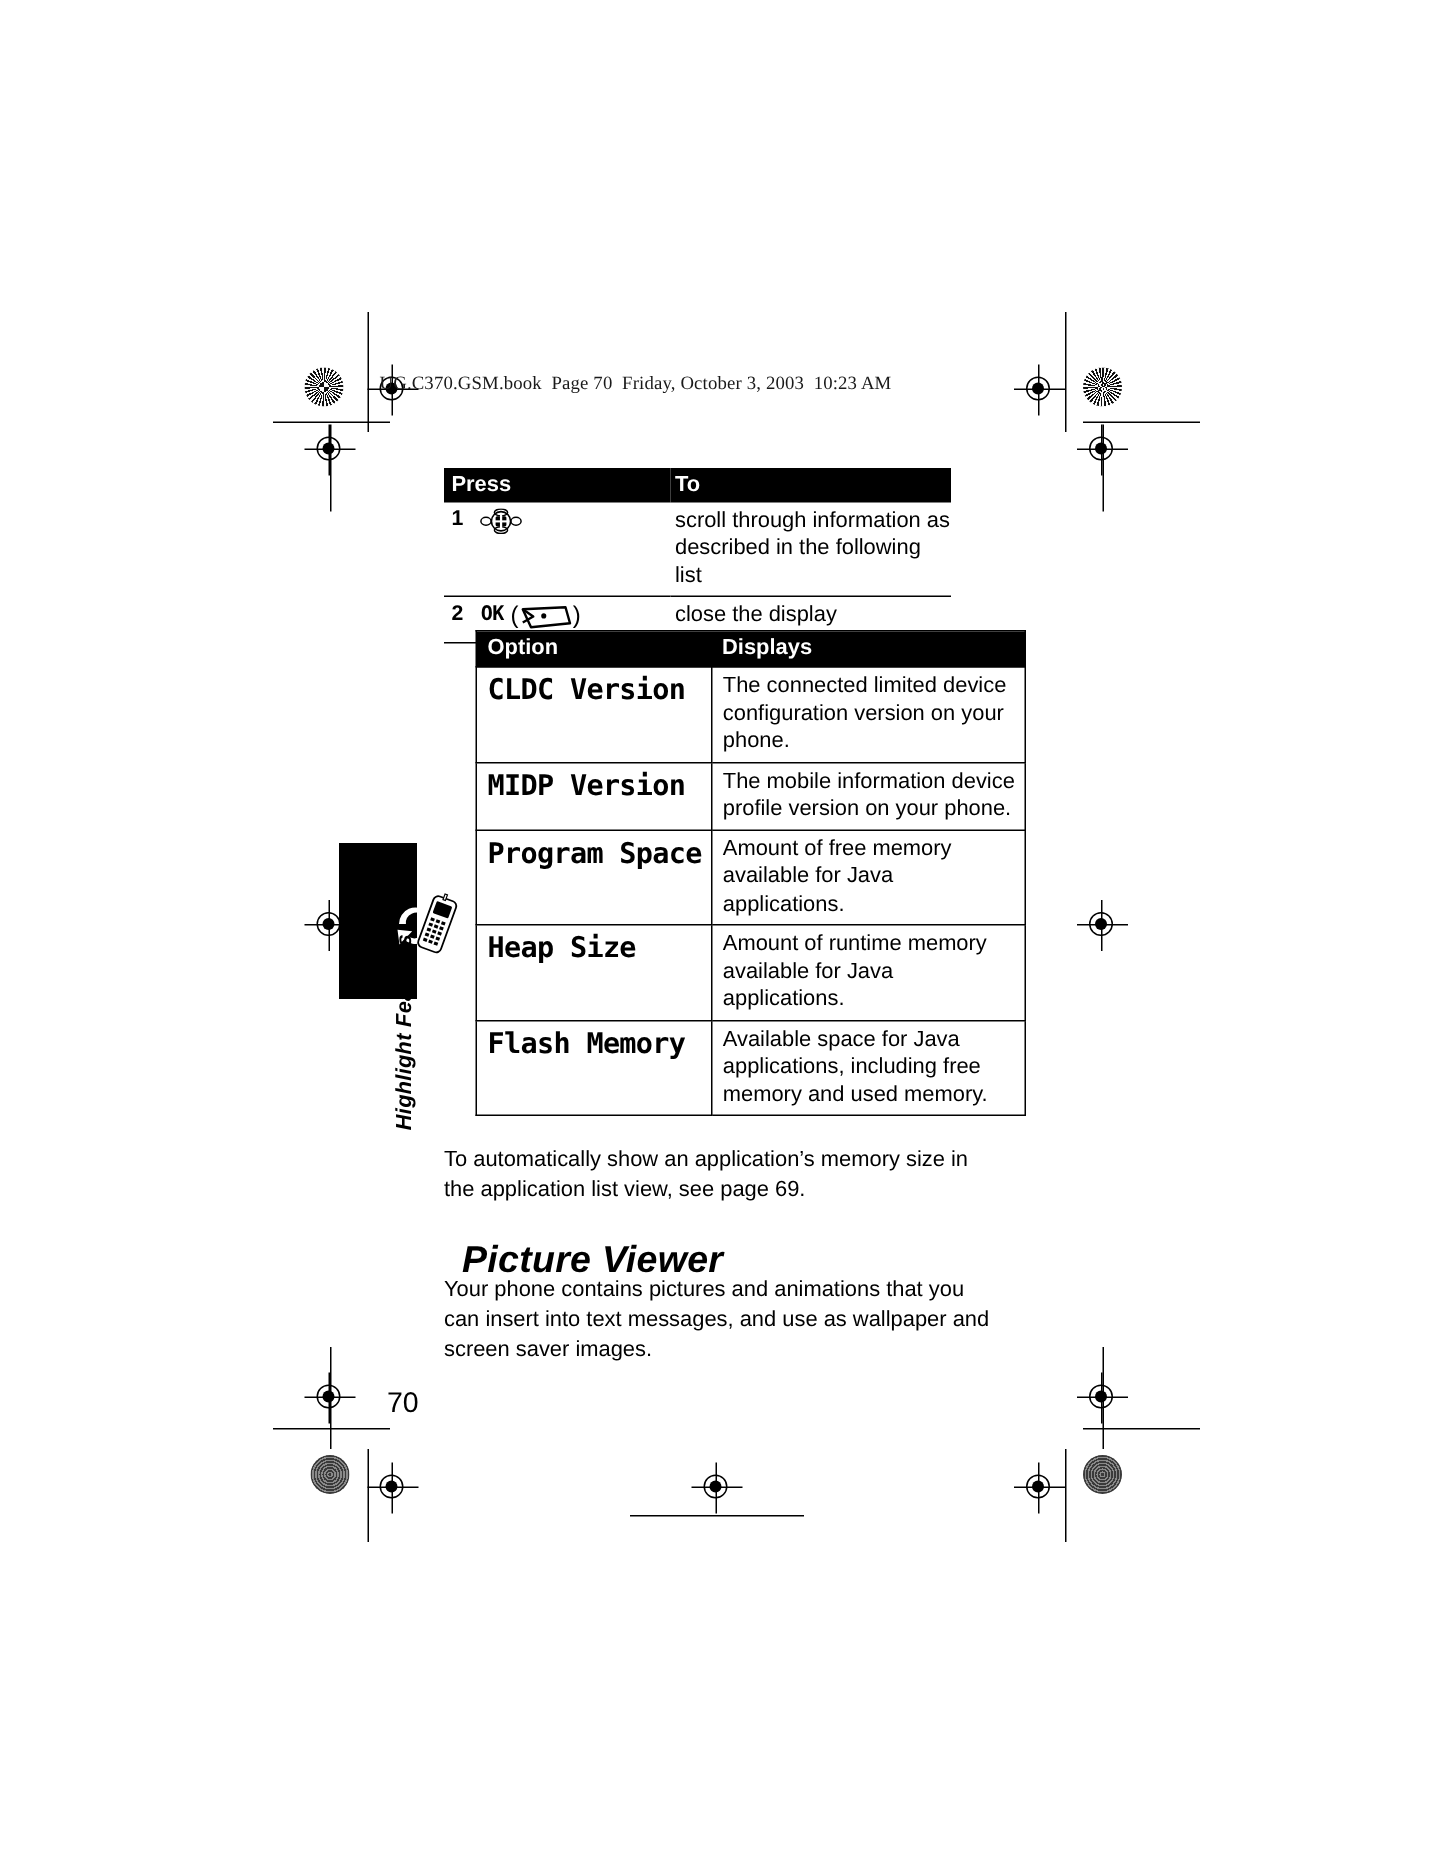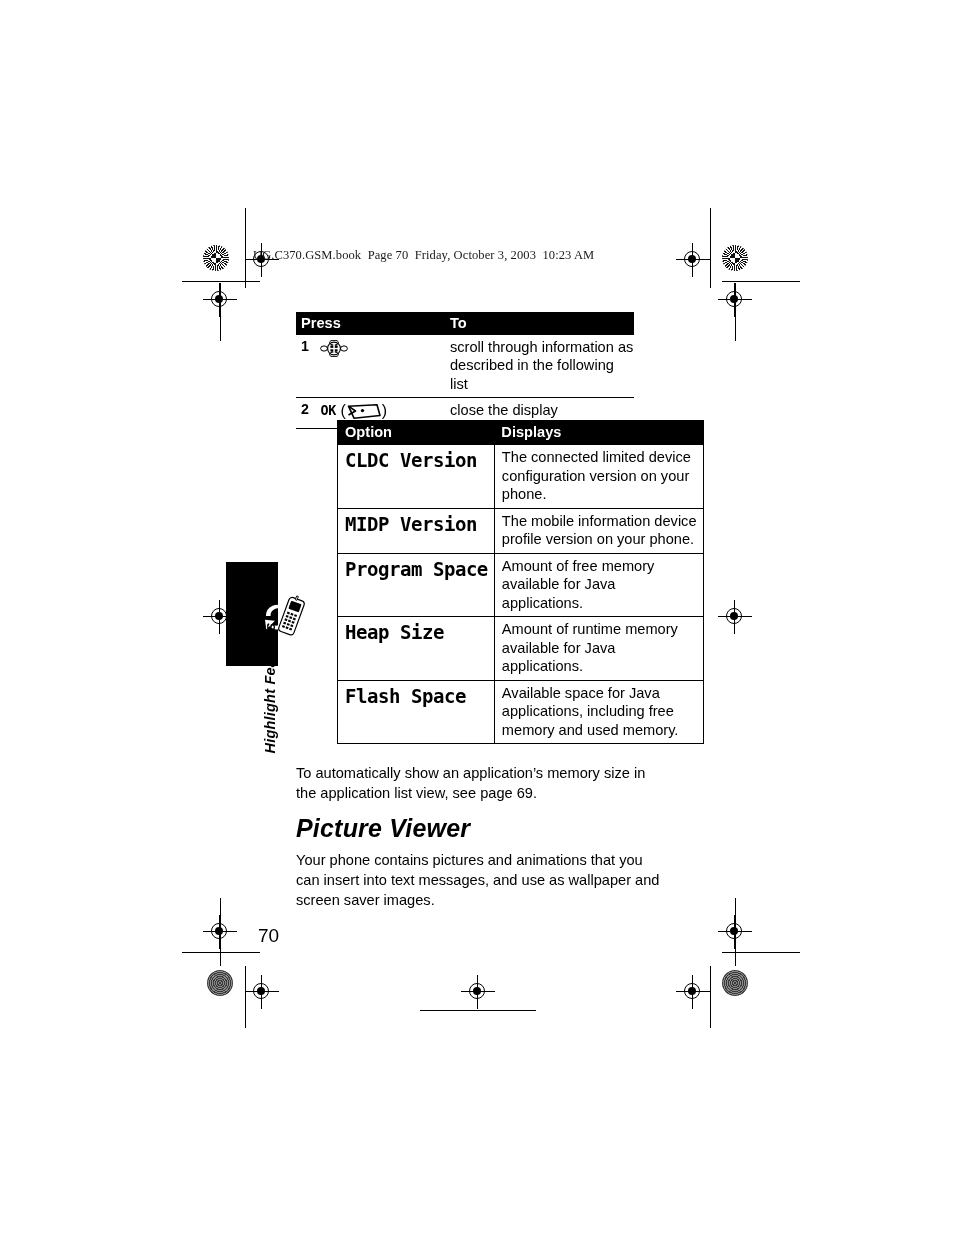--- a/index.html
+++ b/index.html
@@ -184,21 +184,20 @@
     position: absolute;
     left: 317px;
     top: 420px;
     width: 367px;
   }
   .options-table {
     width: 367px;
     border-collapse: collapse;
     font-size: 14.6px;
     border: 1.3px solid #000;
-    margin-left: 20px;
   }
   .options-table thead th {
     background: #000000;
     color: #ffffff;
     font-weight: bold;
     text-align: left;
     padding: 3px 0 4px 7px;
     border: none;
   }
   .options-table thead th.c-option { width: 114px; }
@@ -443,30 +442,30 @@
         </tr>
         <tr>
           <td class="opt">Program Space</td>
           <td class="desc">Amount of free memory available for Java applications.</td>
         </tr>
         <tr>
           <td class="opt">Heap Size</td>
           <td class="desc">Amount of runtime memory available for Java applications.</td>
         </tr>
         <tr>
-          <td class="opt">Flash Space</td>
+          <td class="opt">Flash Memory</td>
           <td class="desc">Available space for Java applications, including free memory and used memory.</td>
         </tr>
       </tbody>
     </table>
   </div>
 
   <p class="prose prose-a" style="margin:0;">To automatically show an application’s memory size in the application list view, see page 69.</p>
 
-  <h2 class="section-heading" style="margin:0;font-style:italic;">Picture Viewer</h2>
+  <h2 class="section-heading" style="margin:12px;font-style:italic;">Picture Viewer</h2>
 
   <p class="prose prose-b" style="margin:0;">Your phone contains pictures and animations that you can insert into text messages, and use as wallpaper and screen saver images.</p>
 
   <div class="page-number">70</div>
 
   <div class="side-tab"></div>
   <div class="side-tab-icon">
     <svg width="48" height="48" viewBox="0 0 48 48" aria-hidden="true">
 
       <path d="M8 24 a11 11 0 0 1 18.5 -8.1 l3.2 -3.4 l1.4 9.9 l-9.9 -1.0 l3.0 -3.2

